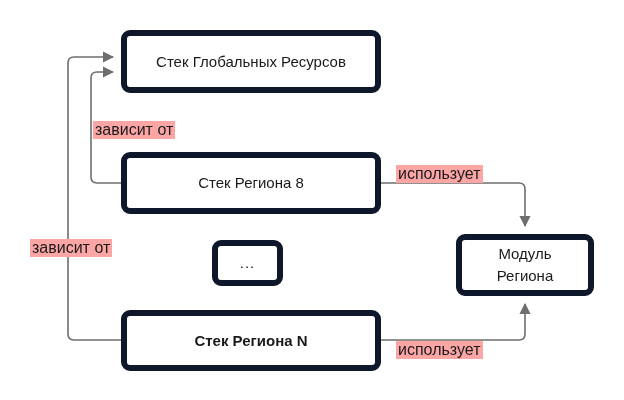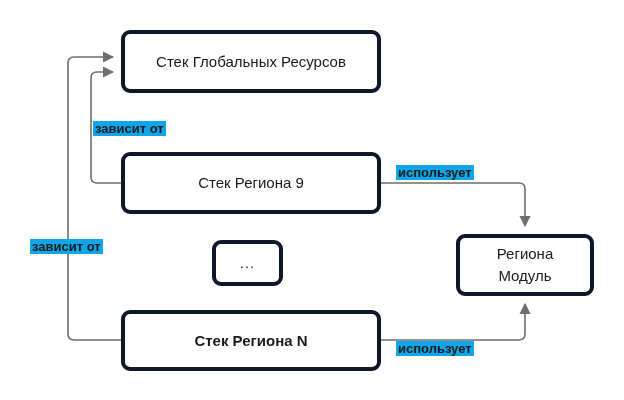--- a/index.html
+++ b/index.html
@@ -23,21 +23,21 @@
     position: absolute;
     left: 0;
     top: 0;
     width: 624px;
     height: 400px;
   }
   .node {
     position: absolute;
     box-sizing: border-box;
     background: #ffffff;
-    border: 4px solid #0f172a;
+    border: 6px solid #0f172a;
     border-radius: 9px;
     display: flex;
     align-items: center;
     justify-content: center;
     text-align: center;
     color: #1a1a1a;
     font-size: 15px;
     line-height: 1.45;
     z-index: 2;
   }
@@ -73,25 +73,25 @@
     top: 234px;
     width: 138px;
     height: 62px;
     flex-direction: column;
   }
   .node-module .line {
     display: block;
   }
   .edge-label {
     position: absolute;
-    font-size: 13px;
-    font-weight: bold;
+    font-size: 16px;
+    font-weight: normal;
     color: #1a1a1a;
     white-space: nowrap;
-    background: #0ea5e9;
+    background: #fca5a5;
     padding: 0 2px;
     z-index: 3;
   }
   .lbl-dep1 {
     left: 93px;
     top: 121px;
   }
   .lbl-dep2 {
     left: 30px;
     top: 239px;
@@ -124,34 +124,34 @@
     <path d="M 381 183 L 519 183 Q 525 183 525 189 L 525 226" fill="none" stroke="#6e6e6e" stroke-width="1.6" marker-end="url(#arrowGray)"></path>
 
     <path d="M 381 340 L 519 340 Q 525 340 525 334 L 525 304" fill="none" stroke="#6e6e6e" stroke-width="1.6" marker-end="url(#arrowGray)"></path>
   </svg>
 
   <div class="node node-global">
     <span>Стек Глобальных Ресурсов</span>
   </div>
 
   <div class="node node-region1">
-    <span>Стек Региона 9</span>
+    <span>Стек Региона 8</span>
   </div>
 
   <div class="node node-ellipsis">
     <span>...</span>
   </div>
 
   <div class="node node-regionN">
     <span>Стек Региона N</span>
   </div>
 
   <div class="node node-module">
+    <span class="line">Модуль</span>
     <span class="line">Региона</span>
-    <span class="line">Модуль</span>
   </div>
 
   <div class="edge-label lbl-dep1">зависит от</div>
 
   <div class="edge-label lbl-dep2">зависит от</div>
 
   <div class="edge-label lbl-use1">использует</div>
 
   <div class="edge-label lbl-use2">использует</div>
 

